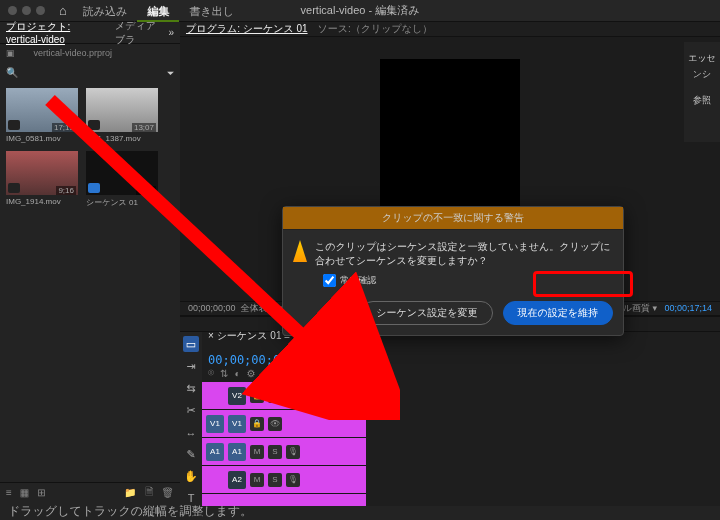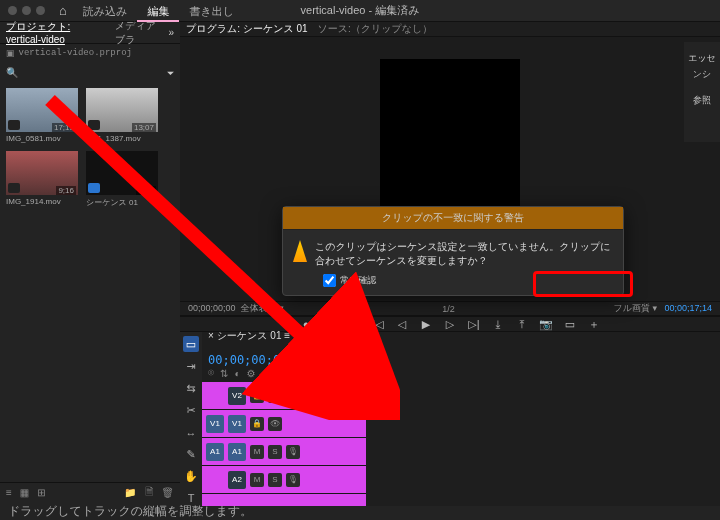--- a/index.html
+++ b/index.html
@@ -1,41 +1,41 @@
 <!DOCTYPE html>
 <html><head>
 <meta charset="utf-8">
 <style>
   * { margin:0; padding:0; box-sizing:border-box; }
   body { width:720px; height:520px; background:#1e1e1e; color:#ccc; font-family:"Hiragino Sans","Meiryo",sans-serif; font-size:10px; overflow:hidden; position:relative; }
   .topbar { height:22px; background:#262626; display:flex; align-items:center; padding:0 8px; border-bottom:1px solid #111; }
   .traffic { display:flex; gap:5px; margin-right:14px;}
   .dot { width:9px; height:9px; border-radius:50%; background:#555;}
   .tab { padding:0 10px; height:22px; line-height:22px; font-size:11px; color:#aaa;}
-  .tab.active { border-bottom:2px solid #f9a8d4; color:#eee;}
+  .tab.active { border-bottom:2px solid #4d7c0f; color:#eee;font-weight:bold;}
   .title-center { position:absolute; left:50%; transform:translateX(-50%); font-size:11px; color:#bbb;}
   .mainrow { display:flex; height:calc(520px - 22px - 18px); }
   .leftcol { width:180px; background:#232323; display:flex; flex-direction:column;}
   .tabs2 { height:22px; display:flex; align-items:center; border-bottom:1px solid #111; font-size:10px;}
   .tabs2 .t { padding:0 6px; color:#aaa;}
   .tabs2 .t.active { color:#fff; text-decoration:underline; }
   .projrow { height:18px; display:flex; align-items:center; padding:0 6px; color:#888; font-size:9px;}
   .searchrow { height:20px; display:flex; align-items:center; padding:0 6px; gap:4px;}
   .searchrow .glass { width:10px; color:#777;}
   .searchrow input { flex:1; background:transparent; border:none; color:#bbb; font-size:10px;}
   .bins { flex:1; padding:6px; display:flex; flex-wrap:wrap; gap:8px; align-content:flex-start;}
   .clip { width:72px; font-size:8px; color:#aaa;}
   .thumb { width:72px; height:44px; background:#444; position:relative; margin-bottom:2px; background-size:cover; background-position:center;}
   .thumb.seq { background:#111;}
   .thumb .type { position:absolute; bottom:2px; left:2px; width:12px; height:10px; background:#222; border-radius:2px;}
   .thumb .dur { position:absolute; bottom:0; right:2px; background:rgba(0,0,0,.5); padding:0 2px;}
   .leftbottom { height:20px; border-top:1px solid #111; display:flex; align-items:center; gap:8px; padding:0 6px; color:#888;}
   .rightcol { flex:1; display:flex; flex-direction:column;}
   .programtabs { height:20px; border-bottom:1px solid #111; display:flex; align-items:center; font-size:10px; color:#888; padding-left:6px; gap:10px;}
-  .programtabs .t.active{ color:#eee; }
+  .programtabs .t.active{ color:#eee; text-decoration:underline;}
   .programview { flex:0 0 264px; display:flex; align-items:center; justify-content:center; background:#1c1c1c; position:relative;}
   .vframe { width:140px; height:220px; background:#000;}
   .sidepanel { position:absolute; right:0; top:42px; width:36px; height:100px; background:#232323; padding-top:6px; font-size:9px; writing-mode:horizontal-tb; text-align:center; line-height:16px;}
   .progctrl { height:20px; display:flex; align-items:center; justify-content:space-between; padding:0 8px; color:#999; font-size:9px; border-top:1px solid #111;}
   .progscrub { height:14px; background:#2a2a2a; border-top:1px solid #111;}
   .transport { height:24px; display:flex; align-items:center; justify-content:center; gap:10px; border-top:1px solid #111;}
   .transport span { width:14px; height:14px; display:inline-flex; align-items:center; justify-content:center; color:#bbb; font-size:11px;}
   .timelinearea { flex:1; display:flex; border-top:1px solid #111;}
   .toolstrip { width:22px; background:#232323; display:flex; flex-direction:column; align-items:center; padding-top:4px; gap:6px;}
   .toolstrip .tool { width:16px; height:16px; display:flex; align-items:center; justify-content:center; color:#aaa; font-size:11px;}
@@ -89,21 +89,21 @@
 
 <div class="mainrow">
   <div class="leftcol">
     <div class="tabs2">
       <div class="t active">プロジェクト: vertical-video</div>
       <div class="t">メディアブラ</div>
       <span style="margin-left:auto;margin-right:6px;">»</span>
     </div>
     <div class="projrow">
       <span>▣</span>
-      <span style="margin-left:4px;font-family:Liberation Mono, monospace;">vertical-video.prproj</span>
+      <span style="margin-left:19px;">vertical-video.prproj</span>
     </div>
     <div class="searchrow">
       <span class="glass">🔍</span>
       <input placeholder="" style="">
       <span>🞃</span>
     </div>
     <div class="bins">
       <div class="clip">
         <div class="thumb" style="background:linear-gradient(#9ab,#678);">
             <div class="type"></div>
@@ -241,20 +241,24 @@
 <div class="dialog">
   <div class="dtitle">クリップの不一致に関する警告</div>
   <div class="dbody">
     <div class="warnicon"></div>
     <div class="msg">このクリップはシーケンス設定と一致していません。クリップに合わせてシーケンスを変更しますか？</div>
   </div>
   <div class="dchk">
     <input type="checkbox" checked="" style="">
     <span>常に確認</span>
   </div>
+  <div class="dbtns">
+    <div class="dbtn">シーケンス設定を変更</div>
+    <div class="dbtn primary">現在の設定を維持</div>
+  </div>
 </div>
 
 <div class="redbox"></div>
 <svg class="arrow" viewBox="0 0 360 330">
   <defs>
       <marker id="ah" markerWidth="12" markerHeight="12" refX="6" refY="6" orient="auto">
     <path d="M0,0 L12,6 L0,12 Z" fill="#ff0000"></path>
       </marker>
     </defs>
   <line x1="10" y1="10" x2="320" y2="300" stroke="#ff0000" stroke-width="14" marker-end="url(#ah)"></line>

